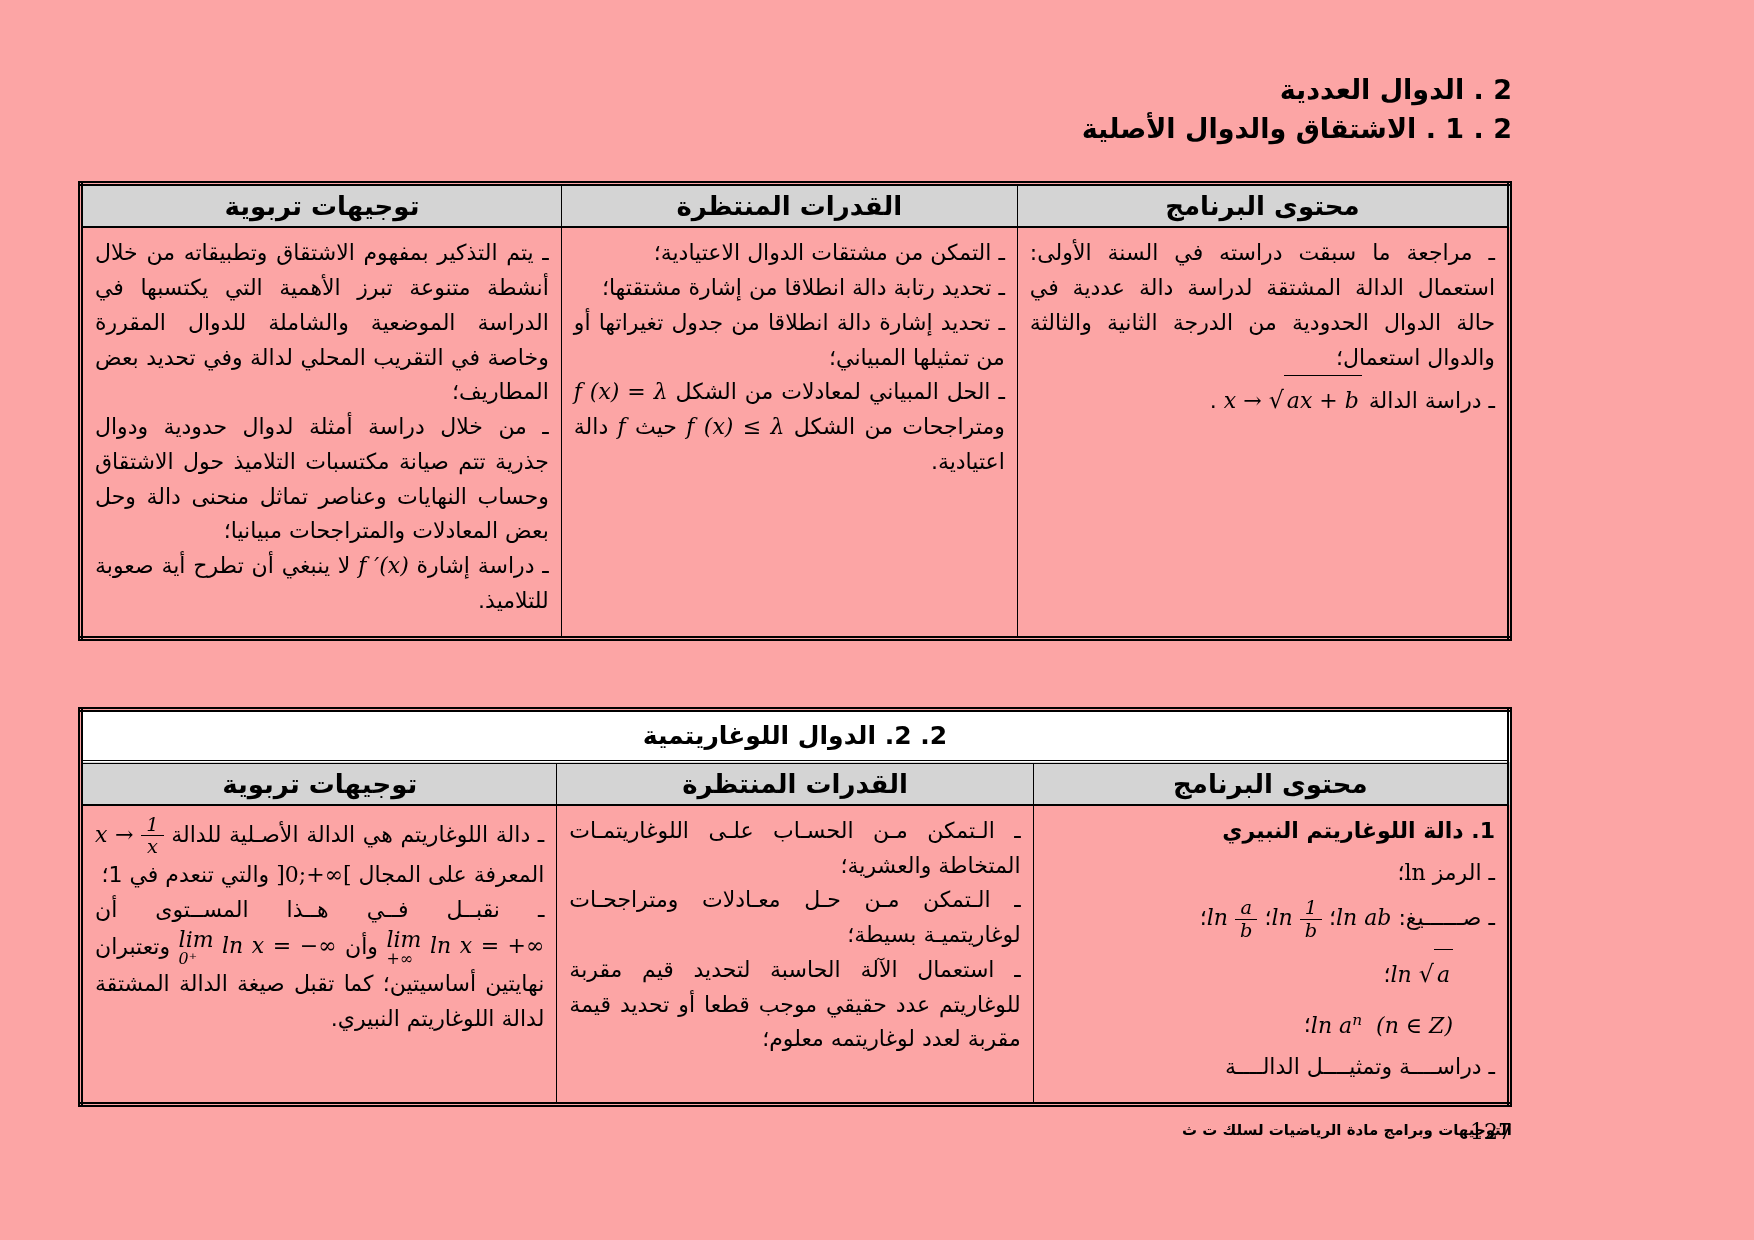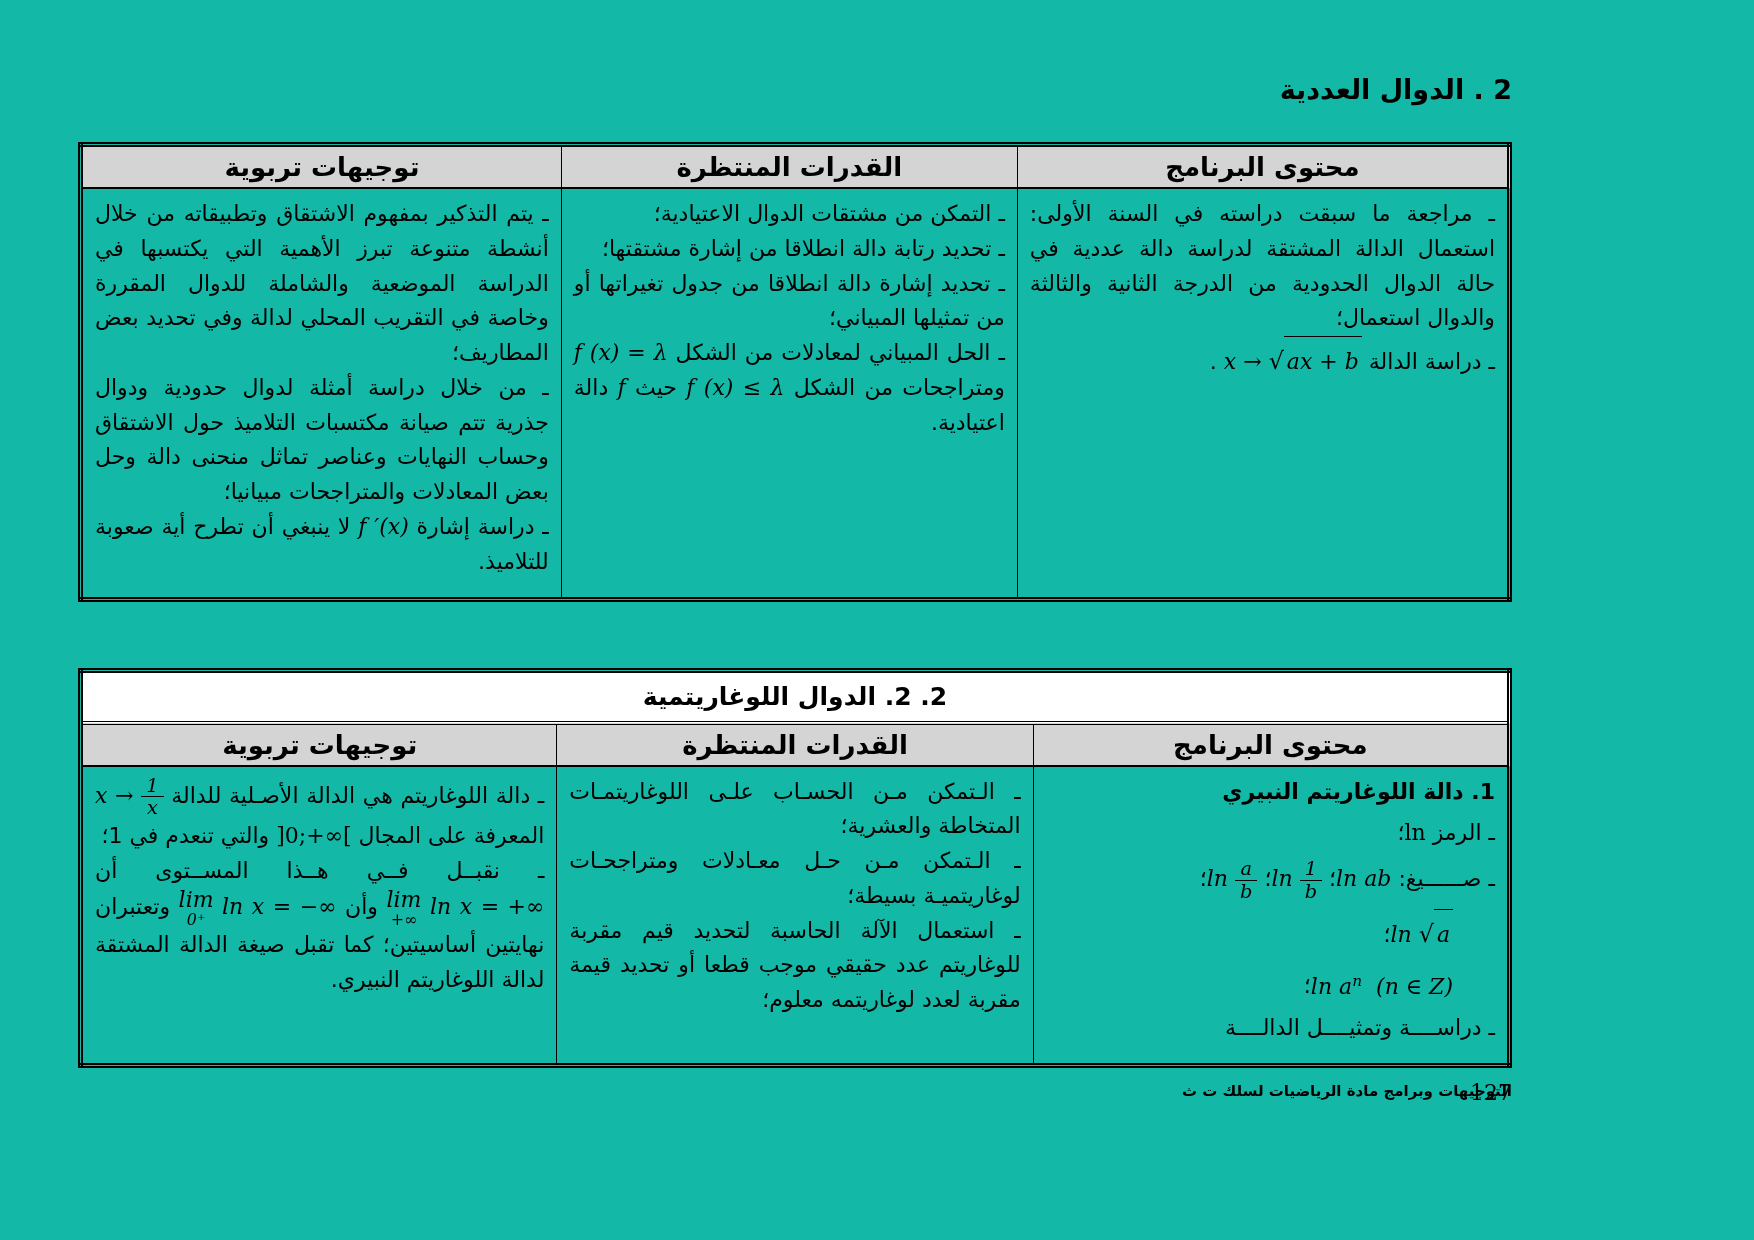--- a/index.html
+++ b/index.html
@@ -1,20 +1,20 @@
 <!DOCTYPE html>
 <html lang="ar"><head>
 <meta charset="utf-8">
 <style>
   html, body { margin:0; padding:0; }
   body {
     width:1754px; height:1240px; background:#ffffff; color:#000;
     font-family:"DejaVu Sans", sans-serif; overflow:hidden; position:relative;
   }
-  .page { position:absolute; inset:0; background:#14b8a6; }
+  .page { position:absolute; inset:0; background:#fca5a5; }
   .content { position:absolute; left:78px; top:0; width:1434px; direction:rtl; }
 
   .headings { margin-top:70px; text-align:right; font-weight:bold; font-size:27px; line-height:1.45; }
 
   table.tbl {
     width:100%; border-collapse:collapse; direction:rtl;
     border:5px double #000; table-layout:fixed;
   }
   .tbl th, .tbl td { border:1px solid #000; }
   .tbl th {
@@ -49,36 +49,37 @@
 
   .sqrt { display:inline-flex; align-items:center; }
   .radsign { font-size:1.08em; line-height:1; font-style:normal; }
   .radicand { border-top:1.5px solid #000; padding:8px 3px; }
 
   .frac { display:inline-flex; flex-direction:column; align-items:center;
           vertical-align:middle; line-height:1.12; font-size:0.88em; }
   .frac .num { border-bottom:1px solid #000; padding:0 5px; }
   .frac .den { padding:0 5px; }
 
-  .limgrp { display:inline-flex; flex-direction:column; align-items:center;
+  .limgrp { display:inline-flex; flex-direction:column; 
             vertical-align:middle; line-height:1.05; }
   .limgrp .sub { font-size:0.72em; }
 
   .footer { position:relative; margin-top:12px; height:34px; }
   .pageno { text-align:right; font-family:"DejaVu Serif", serif; font-size:22px; direction:ltr; }
   .footnote { position:absolute; right:0; top:2px; font-size:15px; font-weight:bold; }
 </style>
 </head>
 <body>
 
 <div class="page">
   <div class="content">
 
     <div class="headings">
       <div>2 . الدوال العددية</div>
+      <div>2 . 1 . الاشتقاق والدوال الأصلية</div>
     </div>
 
     <table class="tbl t1">
       <tbody>
         <tr class="head">
           <th class="c1">محتوى البرنامج</th>
           <th class="c2">القدرات المنتظرة</th>
           <th class="c3">توجيهات تربوية</th>
         </tr>
         <tr class="body">

